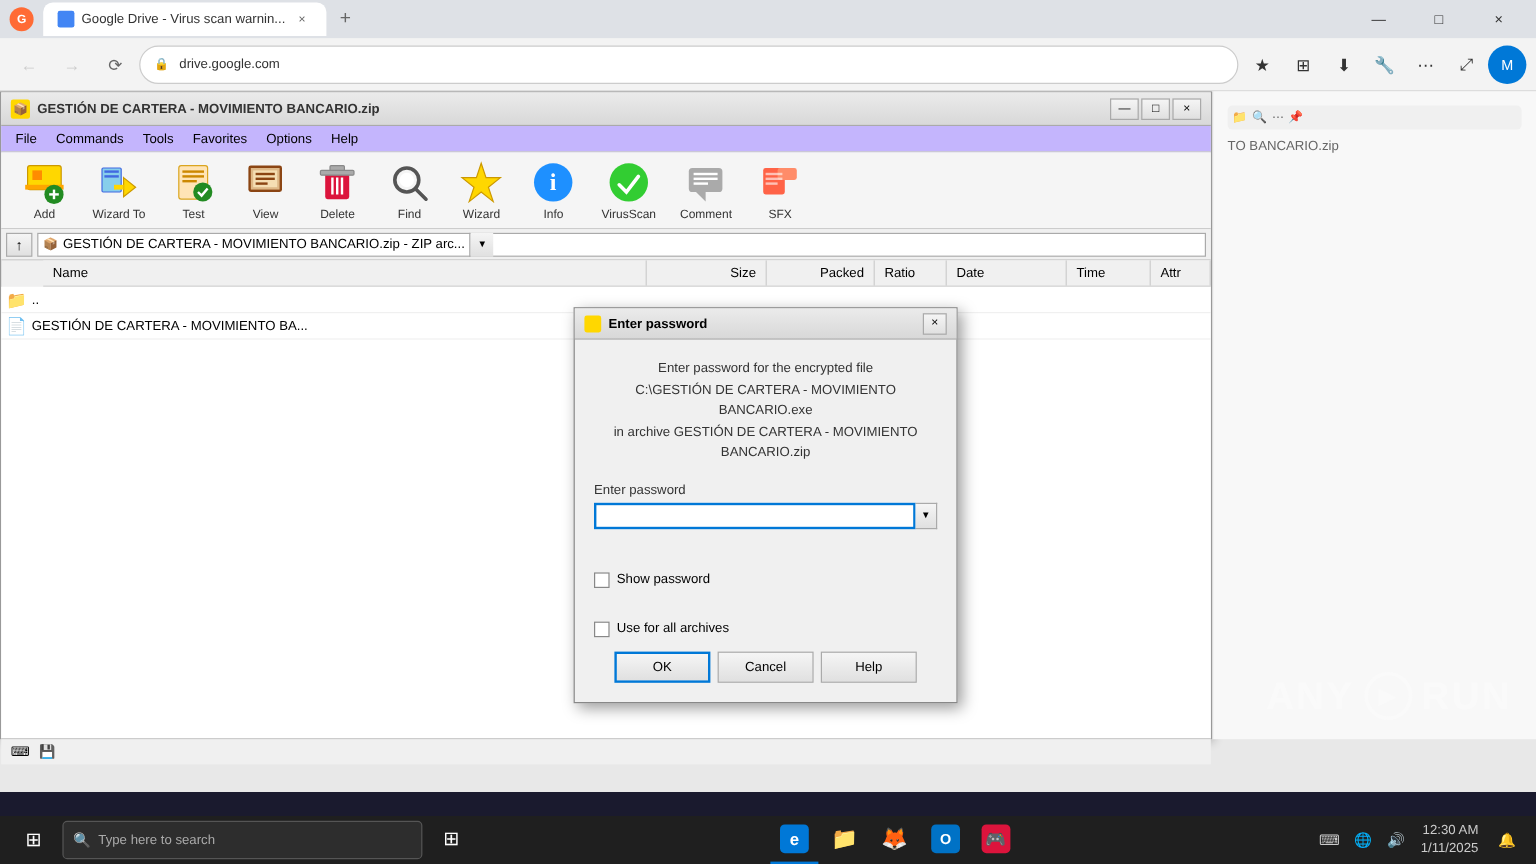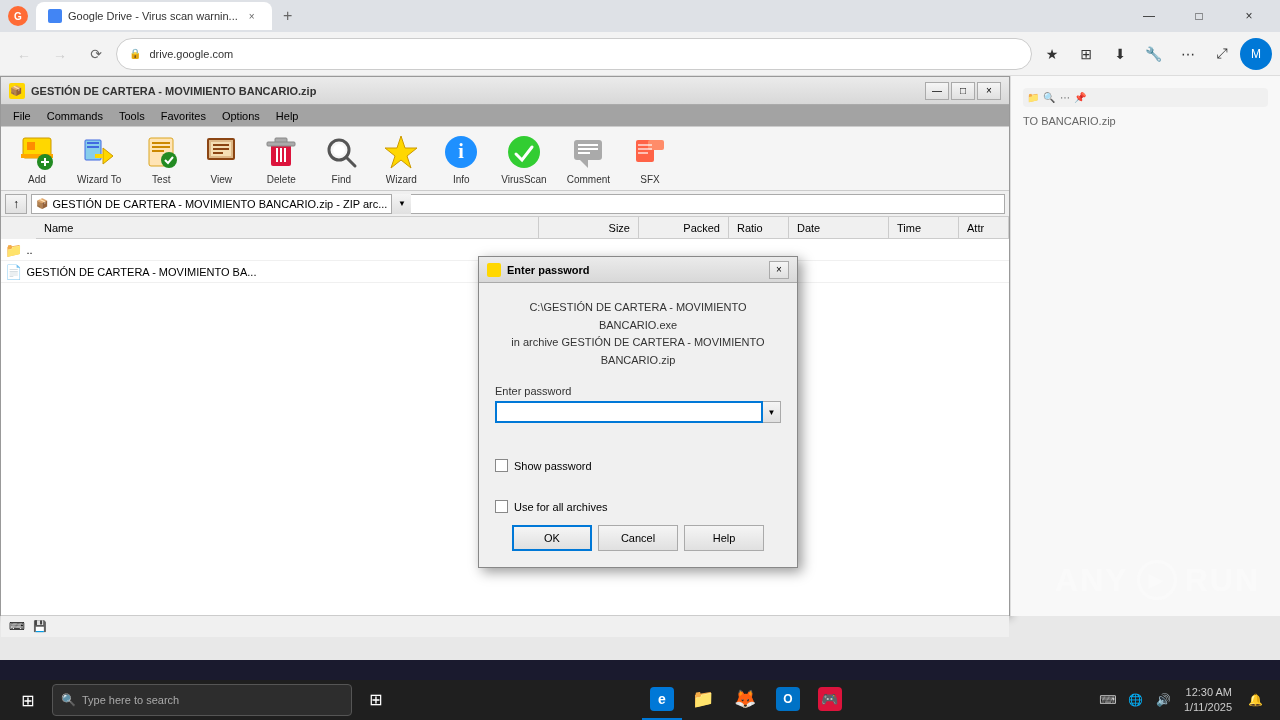--- a/index.html
+++ b/index.html
@@ -218,21 +218,21 @@
       display: flex; align-items: center; justify-content: center;
       font-size: 10px;
       cursor: pointer;
       border: 1px solid #aaa;
       background: linear-gradient(to bottom, #f5f5f5, #e0e0e0);
     }
 
     
     .winrar-menubar {
       height: 22px;
-      background: #a3a3a3;
+      background: #c4b5fd;
       display: flex;
       align-items: center;
       padding: 0 4px;
       border-bottom: 1px solid #ccc;
       gap: 0;
     }
 
     .menu-item {
       padding: 2px 8px;
       font-size: 11px;
@@ -934,20 +934,21 @@
     <div class="password-dialog">
 
       <div class="dialog-titlebar">
         <div class="dialog-icon"></div>
         <span class="dialog-title">Enter password</span>
         <div class="dialog-close">×</div>
       </div>
 
       <div class="dialog-body">
         <div class="dialog-info-text">
+          <div>Enter password for the encrypted file</div>
           <div>C:\GESTIÓN DE CARTERA - MOVIMIENTO BANCARIO.exe</div>
           <div>in archive GESTIÓN DE CARTERA - MOVIMIENTO BANCARIO.zip</div>
         </div>
 
         <div class="dialog-label">Enter password</div>
         <div class="dialog-input-row">
           <input class="dialog-input" type="password" value="" style="">
           <div class="input-dropdown">▼</div>
         </div>
 

